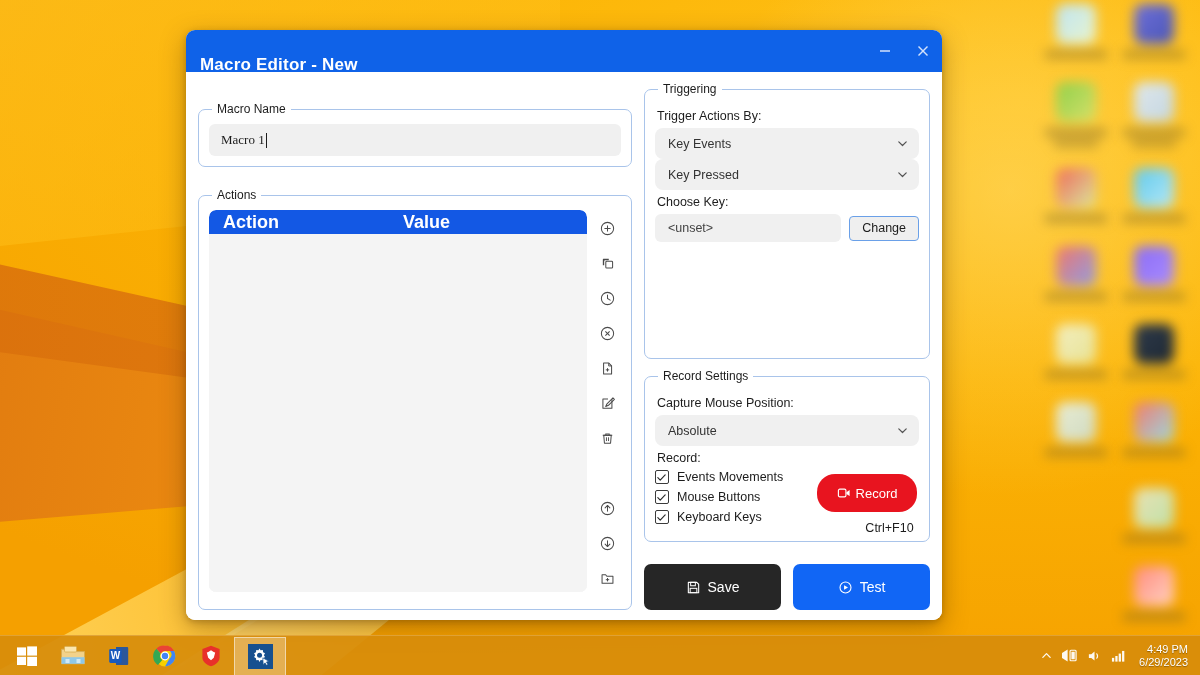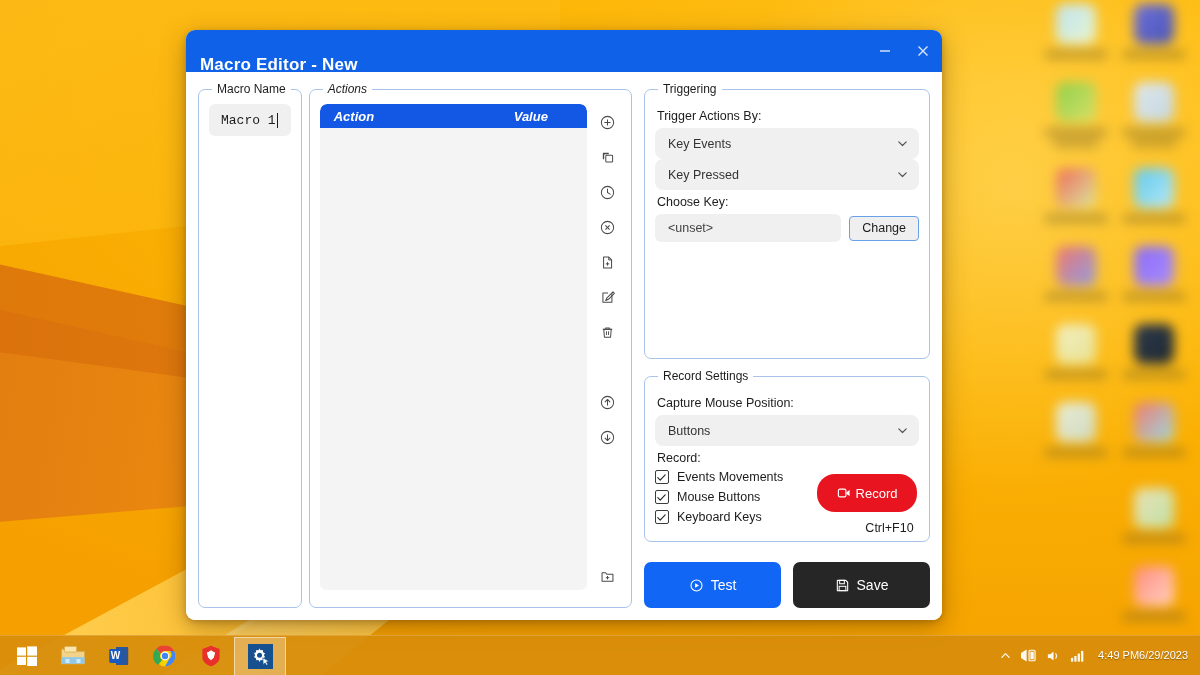--- a/index.html
+++ b/index.html
@@ -106,21 +106,21 @@
     border-bottom: none;
     width: 52px; height: 38px;
   }
   .tb-spacer { flex: 1 1 auto; }
   .tray {
     display: flex; align-items: center; gap: 9px;
     height: 40px; padding-right: 8px; color: #fff;
   }
   .tray-ico { opacity: .95; display: flex; align-items: center; }
   .clock {
-    display: flex; flex-direction: row; align-items: flex-end;
+    display: flex; flex-direction: column; align-items: flex-end;
     font-size: 11px; line-height: 13px; color: #fff;
     padding-left: 4px; padding-right: 4px;
     text-shadow: 0 1px 1px rgba(0,0,0,.35);
   }
 
   
   #macro-window {
     position: absolute; left: 186px; top: 30px;
     width: 756px; height: 590px;
     background: #fff;
@@ -147,21 +147,21 @@
     color: #d3e2fb;
   }
 
   #win-body {
     flex: 1 1 auto;
     display: flex;
     padding: 10px 12px 12px 12px;
     gap: 12px;
     background: #fff;
   }
-  .col-left { width: 440px; display: flex; gap: 7px; }
+  .col-left { width: 440px; display: flex; flex-direction: column; gap: 21px; margin-top: 20px; }
   .col-right { width: 290px; display: flex; flex-direction: column; gap: 10px; }
 
   
   fieldset.gb {
     border: 1px solid #a9c4ea;
     border-radius: 7px;
     padding: 8px 10px 10px 10px;
     min-width: 0;
   }
   fieldset.gb > legend {
@@ -169,48 +169,47 @@
     padding: 0 5px; margin-left: 3px;
   }
 
   
   #gb-macro-name { flex: 0 0 auto; }
   #macro-name-input {
     width: 100%; height: 32px;
     background: #f0f0f0;
     border: none; border-radius: 6px;
     padding: 0 12px;
-    font-family: Liberation Mono, monospace;
+    font-family: Liberation Serif, serif;
     font-size: 13px; color: #1c1c1c;
     display: flex; align-items: center;
   }
   .caret {
     display: inline-block; width: 1px; height: 15px;
     background: #1c1c1c; margin-left: 1px;
   }
 
   
   #gb-actions {
     flex: 1 1 auto; display: flex; flex-direction: column;
     padding-bottom: 17px;
-    font-style: italic;
   }
   #actions-body { display: flex; gap: 8px; flex: 1 1 auto; min-height: 0; }
   #actions-table {
     flex: 1 1 auto; min-width: 0;
     display: flex; flex-direction: column;
     border-radius: 7px; overflow: hidden;
     background: #f4f4f4;
   }
   #actions-thead {
     height: 24px; flex: 0 0 24px;
     background: #1358e4;
     border-radius: 7px 7px 0 0;
     display: flex; align-items: center;
-    color: #fff; font-weight: bold; font-size: 13px;
+    color: #fff; font-weight: bold; font-size: 18px;
   }
   .th-action { width: 190px; padding-left: 14px; }
   .th-value  { padding-left: 4px; }
   #actions-tbody { flex: 1 1 auto; background: #f4f4f4; }
 
   
   #actions-tools {
     width: 26px; flex: 0 0 26px;
     display: flex; flex-direction: column; align-items: center;
     padding-top: 6px;
@@ -545,21 +544,21 @@
             <div id="key-value">&lt;unset&gt;</div>
             <button id="change-button">Change</button>
           </div>
         </fieldset>
 
         <fieldset class="gb" id="gb-record">
           <legend>Record Settings</legend>
 
           <div class="fld-label">Capture Mouse Position:</div>
           <div class="combo">
-            <span class="cval">Buttons</span>
+            <span class="cval">Absolute</span>
             <span class="chev">
               <svg width="13" height="13" viewBox="0 0 14 14">
                   <path d="M3 5.2 7 9.2l4-4" fill="none" stroke="currentColor" stroke-width="1.3" stroke-linecap="round" stroke-linejoin="round"></path>
                 </svg>
             </span>
           </div>
 
           <div class="fld-label">Record:</div>
 
           <div id="record-row">
@@ -600,35 +599,35 @@
                   <path d="M10.8 7 14.4 4.6v6.8L10.8 9z" fill="#fff"></path>
                 </svg>
                 <span>Record</span>
               </button>
               <div id="record-hotkey">Ctrl+F10</div>
             </div>
           </div>
         </fieldset>
 
         <div id="footer-buttons">
-          <button class="fbtn" id="test-button">
-            <svg width="15" height="15" viewBox="0 0 18 18">
-              <circle cx="9" cy="9" r="6.6" fill="none" stroke="#fff" stroke-width="1.3"></circle>
-              <path d="M7.3 6.2 12 9l-4.7 2.8z" fill="#fff"></path>
-            </svg>
-            <span>Test</span>
-          </button>
           <button class="fbtn" id="save-button">
             <svg width="15" height="15" viewBox="0 0 18 18">
               <path d="M2.8 2.8h10.1l2.3 2.3v10.1H2.8z" fill="none" stroke="#fff" stroke-width="1.3" stroke-linejoin="round"></path>
               <rect x="5.6" y="2.8" width="5.6" height="4.1" fill="none" stroke="#fff" stroke-width="1.2"></rect>
               <rect x="5" y="10" width="8" height="5.2" fill="none" stroke="#fff" stroke-width="1.2"></rect>
             </svg>
             <span>Save</span>
           </button>
+          <button class="fbtn" id="test-button">
+            <svg width="15" height="15" viewBox="0 0 18 18">
+              <circle cx="9" cy="9" r="6.6" fill="none" stroke="#fff" stroke-width="1.3"></circle>
+              <path d="M7.3 6.2 12 9l-4.7 2.8z" fill="#fff"></path>
+            </svg>
+            <span>Test</span>
+          </button>
         </div>
 
       </div>
     </div>
   </div>
 
   <div id="taskbar">
     <div class="tb-left">
 
       <div class="tb-btn">

